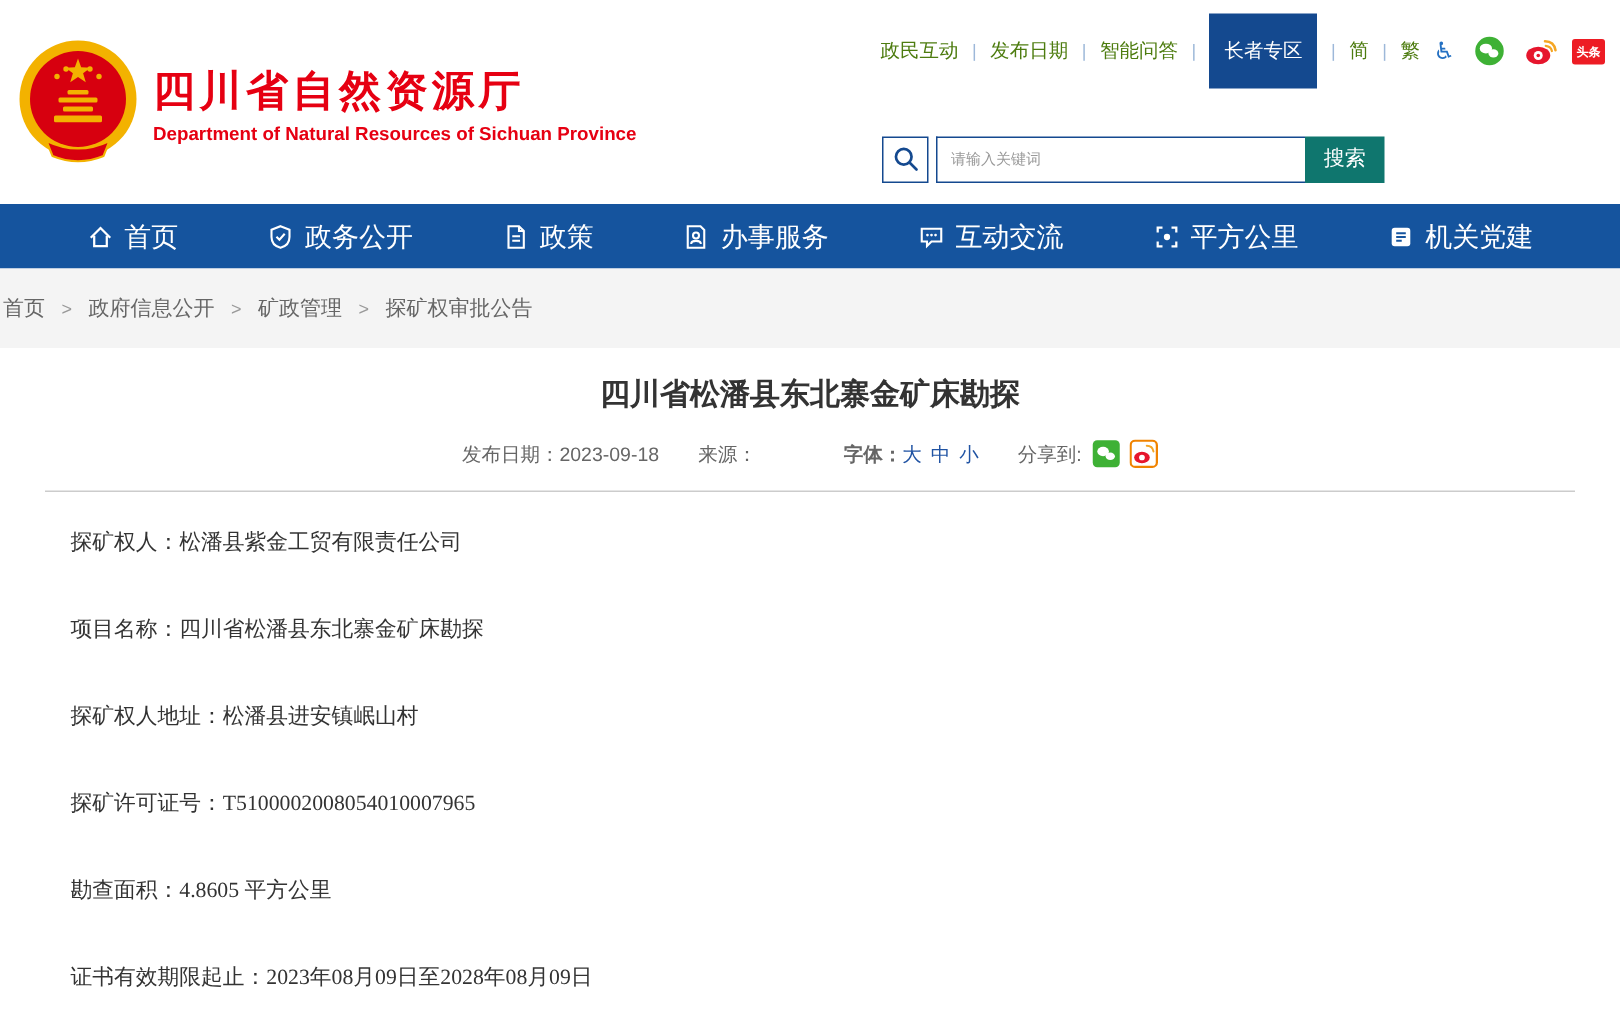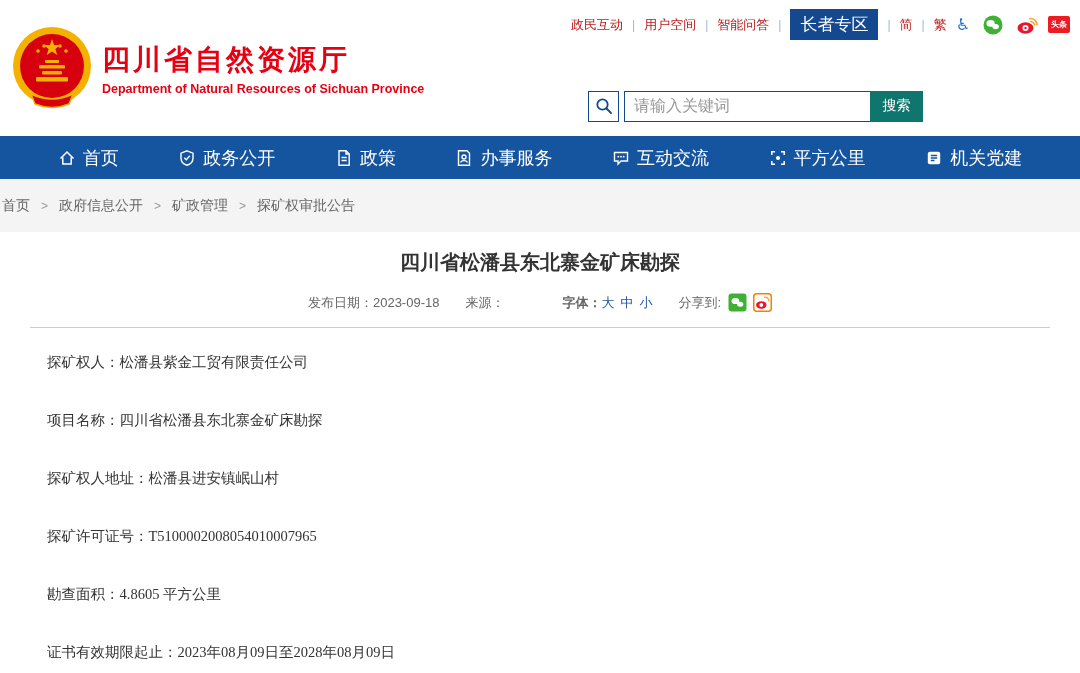--- a/index.html
+++ b/index.html
@@ -6,23 +6,23 @@
   body { background:#fff; }
   .page {
     width:1080px; height:673px; position:relative; overflow:hidden;
     background:#fff; font-family:"Liberation Sans","DejaVu Sans",sans-serif;
   }
   
   .topbar {
     position:absolute; top:9px; right:10px; display:flex; align-items:center;
     gap:9px; font-size:13px; color:#2f5ba8; z-index:3;
   }
-  .topbar .tlink { cursor:pointer; color:#b91c1c;text-align:center; }
+  .topbar .tlink { cursor:pointer; color:#4d7c0f;text-align:center; }
   .topbar .tsep { color:#9db8d9; font-size:12px; }
-  .elder-badge { background:#14498f; color:#fff; padding:4px 10px; font-size:17px; cursor:pointer; }
+  .elder-badge { background:#14498f; color:#fff; padding:16px 10px; font-size:13px; cursor:pointer; }
   .access-icon { color:#2470c2; font-size:16px; cursor:pointer; }
   .icon-gap { margin-left:4px; cursor:pointer; display:inline-flex; }
   .toutiao-badge {
     background:#ed1c24; color:#fff; font-size:8px; line-height:9px; width:22px; height:17px;
     display:flex; align-items:center; justify-content:center; border-radius:2px; cursor:pointer;
     font-weight:bold; letter-spacing:0;
   }
   
   .logo { position:absolute; left:12px; top:26px; display:flex; align-items:center; }
   .logo-text { margin-left:10px; }
@@ -31,21 +31,21 @@
   }
   .site-subtitle { font-size:12.5px; font-weight:bold; color:#e60012; margin-top:5px; }
   
   .search { position:absolute; left:588px; top:90px; display:flex; align-items:center; height:32px; }
   .search-glass {
     width:31px; height:31px; border:1px solid #14498f; display:flex; align-items:center;
     justify-content:center; margin-right:5px; background:#fff; cursor:pointer;
   }
   .search-input {
     width:246px; height:31px; border:1px solid #14498f; border-right:none; padding:0 9px;
-    font-size:16px; color:#333; outline:none; font-family:inherit;
+    font-size:10px; color:#333; outline:none; font-family:inherit;
   }
   .search-input::placeholder { color:#999; }
   .search-btn {
     width:53px; height:31px; background:#0f766e; color:#fff; font-size:14px; border:none;
     cursor:pointer; font-family:inherit;
   }
   
   .nav {
     position:absolute; top:136px; left:0; width:1080px; height:43px; background:#15549e;
     display:flex; align-items:center; justify-content:space-around; padding:0 28px;
@@ -77,21 +77,21 @@
   .article-body p { line-height:58px; height:58px; white-space:nowrap; }
 </style>
 </head>
 <body>
 
 <div class="page">
 
   <div class="topbar">
     <span class="tlink">政民互动</span>
     <span class="tsep">|</span>
-    <span class="tlink">用户空间</span>
+    <span class="tlink">发布日期</span>
     <span class="tsep">|</span>
     <span class="tlink">智能问答</span>
     <span class="tsep">|</span>
     <span class="elder-badge">长者专区</span>
     <span class="tsep">|</span>
     <span class="tlink">简</span>
     <span class="tsep">|</span>
     <span class="tlink">繁</span>
     <span class="access-icon">♿</span>
     <span class="icon-gap">

